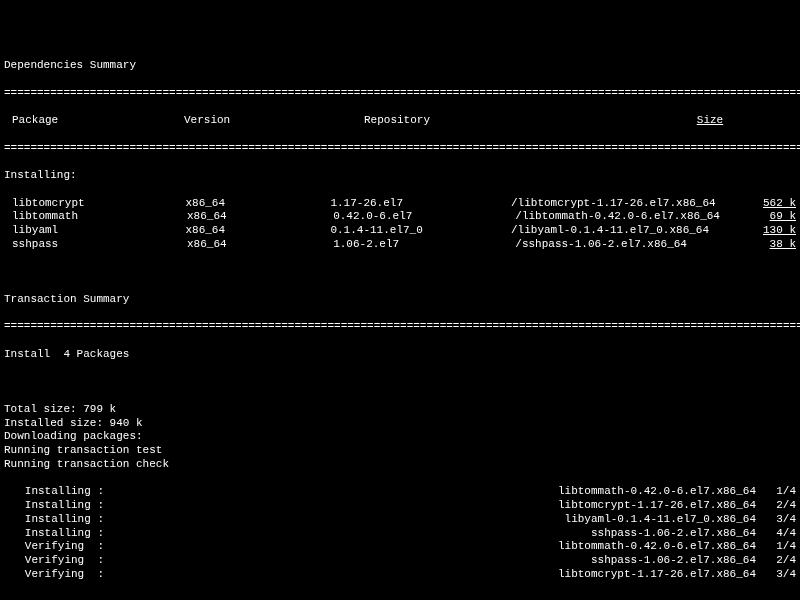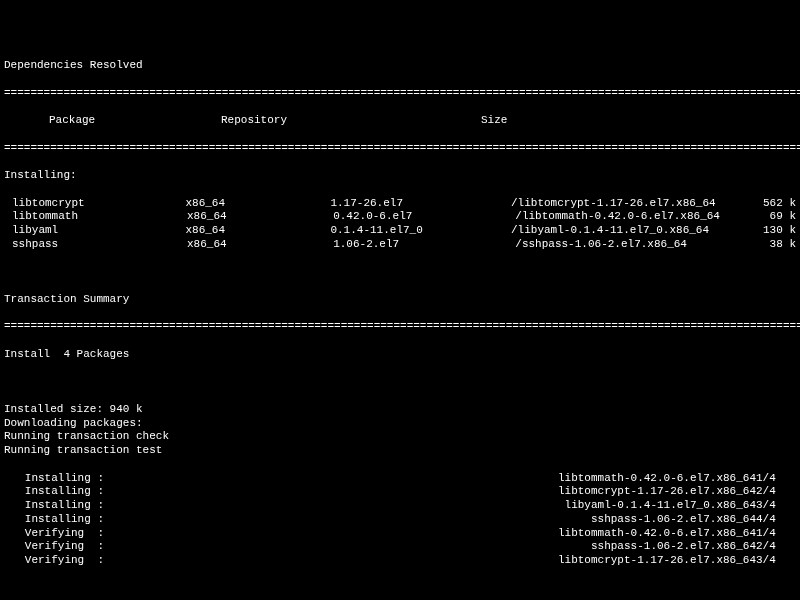--- a/index.html
+++ b/index.html
@@ -8,54 +8,55 @@
       color: #fff;
       font-family: "Courier New", monospace;
       font-size: 11px;
       line-height: 1.25;
       padding: 4px;
       width: 800px;
       height: 600px;
       overflow: hidden;
       white-space: pre;
     }
-    .hdr { display: flex; margin-left: 37px; }
+    .hdr { display: flex; }
     .col-pkg { width: 180px; }
     .col-arch { width: 140px; }
     .col-ver { width: 180px; }
     .col-repo { width: 260px; }
-    .col-size { flex: 1; text-align: left; }
+    .col-size { flex: 1; text-align: center; text-decoration: underline; }
     .row { display: flex; gap: 20px; }
     .ind { padding-left: 8px; }
     .pr { display: flex; }
     .pr-l { width: 100px; padding-left: 8px; text-align: right; }
     .pr-m { flex: 1; text-align: right; }
-    .pr-r { width: 40px; }
+    .pr-r { width: 40px; text-align: right; }
   </style>
 </head>
 <body>
 
 
 
-<div>Dependencies Resolved</div>
+<div>Dependencies Summary</div>
 <div id="r1">==================================================================================================================================</div>
 <div class="hdr">
   <span class="col-pkg ind">Package</span>
+  <span class="col-ver">Version</span>
   <span class="col-repo">Repository</span>
   <span class="col-size">Size</span>
 </div>
 <div id="r2">==================================================================================================================================</div>
 <div>Installing:</div>
 <div id="pkg-rows"><div class="row"><span class="col-pkg ind">libtomcrypt</span><span class="col-arch">x86_64</span><span class="col-ver">1.17-26.el7</span><span class="col-repo">/libtomcrypt-1.17-26.el7.x86_64</span><span class="col-size">562 k</span></div><div class="row"><span class="col-pkg ind">libtommath</span><span class="col-arch">x86_64</span><span class="col-ver">0.42.0-6.el7</span><span class="col-repo">/libtommath-0.42.0-6.el7.x86_64</span><span class="col-size">69 k</span></div><div class="row"><span class="col-pkg ind">libyaml</span><span class="col-arch">x86_64</span><span class="col-ver">0.1.4-11.el7_0</span><span class="col-repo">/libyaml-0.1.4-11.el7_0.x86_64</span><span class="col-size">130 k</span></div><div class="row"><span class="col-pkg ind">sshpass</span><span class="col-arch">x86_64</span><span class="col-ver">1.06-2.el7</span><span class="col-repo">/sshpass-1.06-2.el7.x86_64</span><span class="col-size">38 k</span></div></div>
 <div>&nbsp;</div>
 <div>Transaction Summary</div>
 <div id="r3">==================================================================================================================================</div>
 <div>Install  4 Packages</div>
 <div>&nbsp;</div>
-<div id="tot-rows"><div>Installed size: 940 k</div><div>Downloading packages:</div><div>Running transaction check</div><div>Running transaction test</div></div>
+<div id="tot-rows"><div>Total size: 799 k</div><div>Installed size: 940 k</div><div>Downloading packages:</div><div>Running transaction test</div><div>Running transaction check</div></div>
 <div id="prog-rows"><div class="pr"><span class="pr-l">Installing :</span><span class="pr-m">libtommath-0.42.0-6.el7.x86_64</span><span class="pr-r">1/4</span></div><div class="pr"><span class="pr-l">Installing :</span><span class="pr-m">libtomcrypt-1.17-26.el7.x86_64</span><span class="pr-r">2/4</span></div><div class="pr"><span class="pr-l">Installing :</span><span class="pr-m">libyaml-0.1.4-11.el7_0.x86_64</span><span class="pr-r">3/4</span></div><div class="pr"><span class="pr-l">Installing :</span><span class="pr-m">sshpass-1.06-2.el7.x86_64</span><span class="pr-r">4/4</span></div><div class="pr"><span class="pr-l">Verifying  :</span><span class="pr-m">libtommath-0.42.0-6.el7.x86_64</span><span class="pr-r">1/4</span></div><div class="pr"><span class="pr-l">Verifying  :</span><span class="pr-m">sshpass-1.06-2.el7.x86_64</span><span class="pr-r">2/4</span></div><div class="pr"><span class="pr-l">Verifying  :</span><span class="pr-m">libtomcrypt-1.17-26.el7.x86_64</span><span class="pr-r">3/4</span></div></div>
 
 
 
 
 
 
 
 
 

